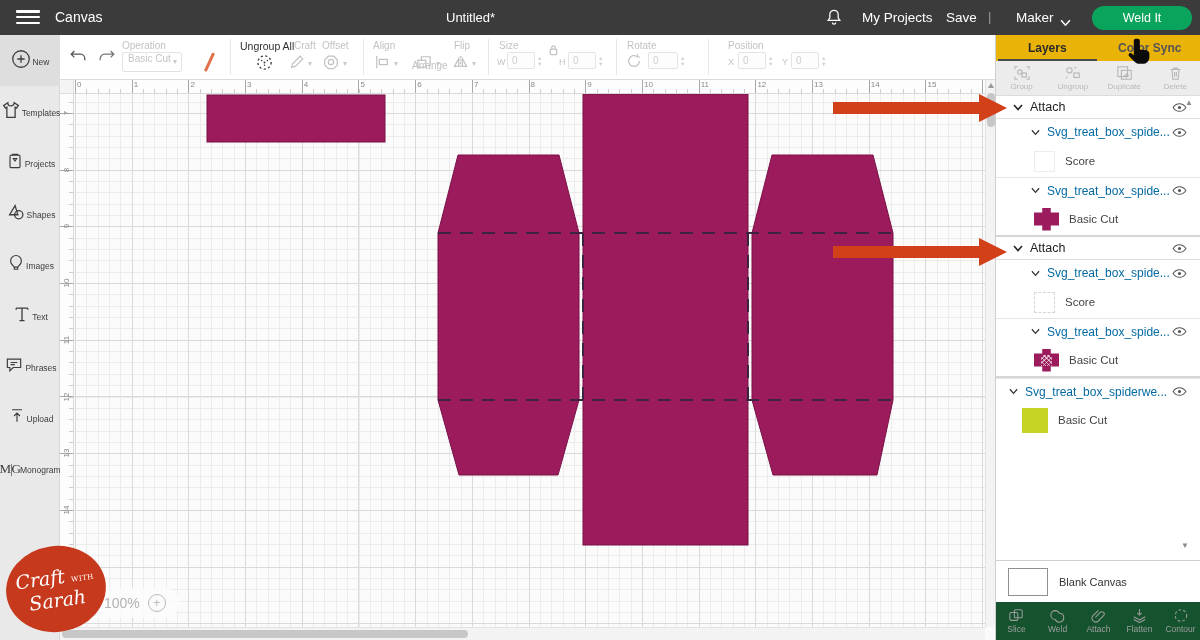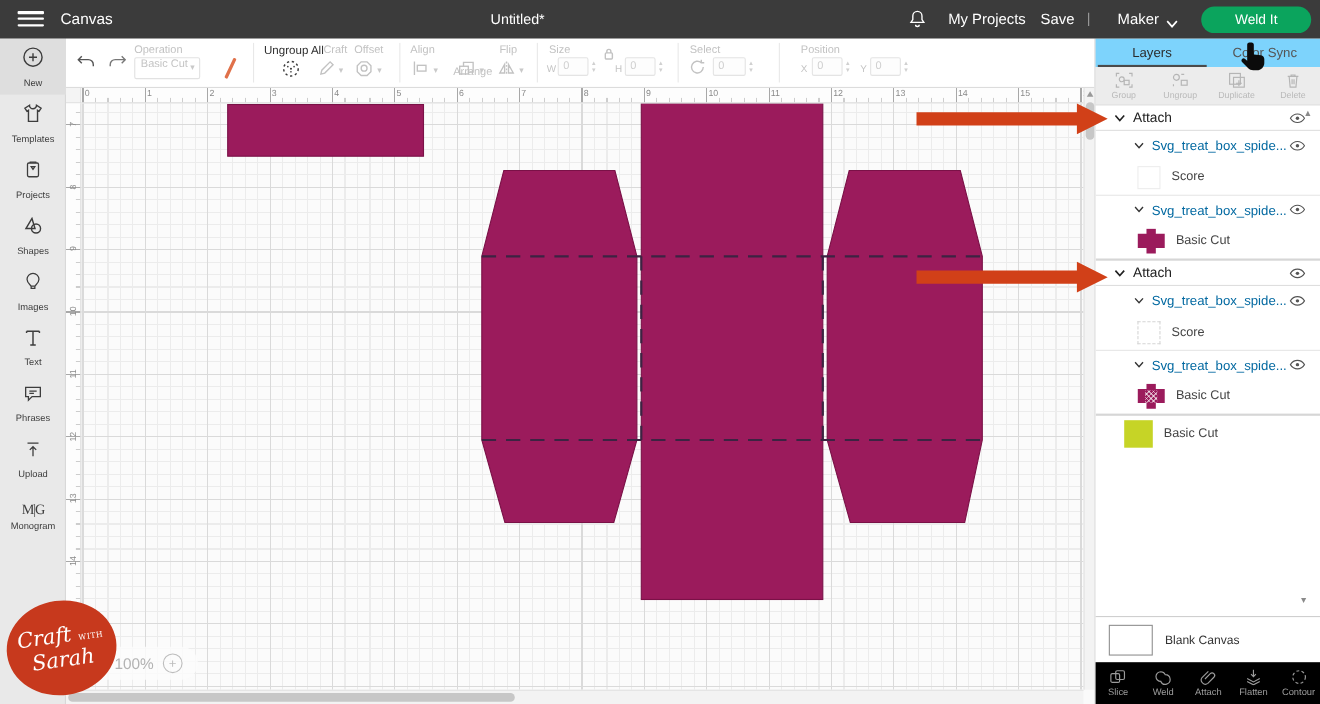--- a/index.html
+++ b/index.html
@@ -14,21 +14,21 @@
 .tb-title { position:absolute; left:446px; top:10px; color:#fff; font-size:13px; }
 .bell { position:absolute; left:824px; top:7px; }
 .tb-link { position:absolute; top:10px; color:#fff; font-size:13.5px; cursor:pointer; }
 .tb-sep { position:absolute; left:988px; top:9px; color:#9a9a9a; font-size:13px; }
 .machine { position:absolute; left:1016px; top:10px; color:#fff; font-size:13.5px; cursor:pointer; }
 .machine-caret { position:absolute; left:1060px; top:13px; }
 .makeit { position:absolute; left:1092px; top:6px; width:100px; height:24px; background:var(--green); border:none; border-radius:13px; color:#fff; font-size:12.5px; font-family:inherit; cursor:pointer; }
 
 
 .sidebar { position:absolute; left:0; top:35px; width:60px; height:605px; background:#e9e9e9; border-right:1px solid #d8d8d8; z-index:5; }
-.side-item { width:60px; height:51px; display:flex; flex-direction:column; align-items:center; justify-content:center; cursor:pointer; }
+.side-item { width:60px; height:51px; display:flex; flex-direction:row; align-items:center; justify-content:center; cursor:pointer; }
 .side-item.first { background:#dedede; }
 .side-item .lbl { font-size:8.5px; color:#3d3d3d; margin-top:2px; }
 .side-item svg { stroke:#3d3d3d; fill:none; stroke-width:1.4; }
 .mono-txt { font-size:13px; color:#3d3d3d; font-family:"Liberation Serif","DejaVu Serif",serif; letter-spacing:-1px; }
 
 
 .toolbar { position:absolute; left:60px; top:35px; width:935px; height:45px; background:#fff; border-bottom:1px solid #dcdcdc; z-index:6; }
 .tb-label { position:absolute; top:5px; font-size:10px; color:#c2c2c2; }
 .tb-label.dark { color:#2f2f2f; font-size:10.5px; }
 .tb-sub { position:absolute; font-size:9px; color:#c4c4c4; }
@@ -70,21 +70,21 @@
 .vscroll .arr { position:absolute; left:2px; top:3px; width:0; height:0; border-left:3px solid transparent; border-right:3px solid transparent; border-bottom:5px solid #999; }
 .vthumb { position:absolute; left:1px; top:13px; width:8px; height:34px; background:#c7c7c7; border-radius:4px; cursor:pointer; }
 .hscroll { position:absolute; left:0; bottom:0; width:925px; height:13px; background:#f3f3f3; border-top:1px solid #e2e2e2; cursor:pointer; }
 .hthumb { position:absolute; left:2px; top:2px; width:406px; height:8px; background:#c7c7c7; border-radius:4px; cursor:pointer; }
 .zoom-hud { position:absolute; left:10px; top:508px; width:110px; height:30px; background:rgba(252,252,252,.85); border-radius:16px; display:flex; align-items:center; z-index:3; }
 .zoom-btn { width:18px; height:18px; border:1.4px solid #bdbdbd; border-radius:50%; color:#bdbdbd; font-size:12px; line-height:15px; text-align:center; background:none; cursor:pointer; }
 .zoom-lvl { font-size:14px; color:#b3b3b3; margin:0 8px 0 10px; }
 
 
 .panel { position:absolute; left:995px; top:35px; width:205px; height:605px; background:#fff; border-left:1px solid #cfcfcf; z-index:10; }
-.tabs { position:absolute; left:0; top:0; width:205px; height:26px; background:#7dd3fc; display:flex; }
+.tabs { position:absolute; left:0; top:0; width:205px; height:26px; background:#eab308; display:flex;font-weight:bold; }
 .tab { flex:1; text-align:center; font-size:12px; color:#555; line-height:26px; cursor:pointer; position:relative; }
 .tab.active { color:#2b2b2b; }
 .tab.active::after { content:""; position:absolute; left:2px; right:2px; bottom:0; height:2px; background:#4a4a4a; }
 .actions { position:absolute; left:0; top:26px; width:205px; height:35px; background:#ececec; display:flex; border-bottom:1px solid #dcdcdc; }
 .act { flex:1; display:flex; flex-direction:column; align-items:center; justify-content:center; cursor:pointer; }
 .act svg { stroke:#b5b5b5; fill:none; stroke-width:1.2; }
 .act .lbl { font-size:8px; color:#b9b9b9; margin-top:1px; }
 .layers-list { position:absolute; left:0; top:61px; width:205px; height:464px; background:#fff; overflow:hidden; }
 .row { position:relative; display:flex; align-items:center; cursor:pointer; }
 .row .name { font-size:12px; color:#0369a1; white-space:nowrap; }
@@ -103,21 +103,21 @@
 .thumb-cross { position:relative; width:25px; height:23px; background:var(--magenta);
   clip-path:polygon(33% 0,67% 0,67% 22%,100% 22%,100% 78%,67% 78%,67% 100%,33% 100%,33% 78%,0 78%,0 22%,33% 22%); }
 .web-pattern { position:absolute; left:7px; top:6px; width:11px; height:11px;
   background:repeating-linear-gradient(45deg, rgba(255,255,255,.55) 0 1px, transparent 1px 3px),
              repeating-linear-gradient(-45deg, rgba(255,255,255,.55) 0 1px, transparent 1px 3px); }
 .thumb-yellow { width:26px; height:25px; background:var(--yellow); }
 .scroll-hint { position:absolute; color:#8a8a8a; font-size:8px; }
 .bc-row { position:absolute; left:0; top:525px; width:205px; height:42px; border-top:1px solid #cfcfcf; background:#fff; display:flex; align-items:center; cursor:pointer; }
 .bc-thumb { width:40px; height:28px; background:#fff; border:1px solid #8f8f8f; margin-left:12px; }
 .bc-lbl { font-size:11px; color:#333; margin-left:11px; }
-.bottom-bar { position:absolute; left:0; top:567px; width:205px; height:38px; background:#000000; display:flex; }
+.bottom-bar { position:absolute; left:0; top:567px; width:205px; height:38px; background:#14532d; display:flex; }
 .bot { flex:1; display:flex; flex-direction:column; align-items:center; justify-content:center; cursor:pointer; }
 .bot svg { stroke:#9b9b9b; fill:none; stroke-width:1.2; }
 .bot .lbl { font-size:8.5px; color:#9e9e9e; margin-top:1px; }
 
 
 .arrow { position:absolute; width:176px; height:30px; z-index:40; }
 .arrow polygon { fill:var(--arrow); }
 .cursor-hand { position:absolute; left:1124px; top:36px; z-index:50; }
 .logo { position:absolute; left:6px; top:546px; width:100px; height:86px; background:var(--logo); border-radius:50%; transform:rotate(-8deg); z-index:45;
   display:flex; flex-direction:column; align-items:center; justify-content:center; color:#fff;
@@ -307,21 +307,21 @@
         </svg>
     </div>
     <span class="tb-sub" style="left:499px;top:22px;">H</span>
     <input class="tb-input" style="left: 508px;" readonly="" value="0">
     <div class="stepper" style="left:538px;">
         <span>▲</span>
         <span>▼</span>
       </div>
     <div class="vdiv" style="left:556px;"></div>
 
-    <div class="tb-label" style="left:567px;">Select</div>
+    <div class="tb-label" style="left:567px;">Rotate</div>
     <div class="ic" style="left:566px;top:18px;">
       <svg width="16" height="16" viewBox="0 0 18 18">
           <path d="M15 9a6 6 0 1 1-2-4.5M13 1.5v3h3"></path>
         </svg>
     </div>
     <input class="tb-input" style="left: 588px; width: 30px;" readonly="" value="0">
     <div class="stepper" style="left:620px;">
         <span>▲</span>
         <span>▼</span>
       </div>
@@ -539,20 +539,34 @@
           </span>
       </div>
       <div class="row r-op noline">
         <span class="thumb-cross">
             <span class="web-pattern"></span>
           </span>
         <span class="oplbl">Basic Cut</span>
       </div>
       <div class="sect-div"></div>
 
+      <div class="row r-layer top0">
+        <span class="chev">
+            <svg width="9" height="7" viewBox="0 0 10 7">
+              <polyline points="1,1 5,5.5 9,1" fill="none" stroke="#333" stroke-width="1.4"></polyline>
+            </svg>
+          </span>
+        <span class="name">Svg_treat_box_spiderwe...</span>
+        <span class="eye">
+            <svg width="15" height="11" viewBox="0 0 16 12">
+              <path d="M1 6s2.6-4.2 7-4.2S15 6 15 6s-2.6 4.2-7 4.2S1 6 1 6z" fill="none" stroke="#555" stroke-width="1.1"></path>
+              <circle cx="8" cy="6" r="1.7" fill="#555"></circle>
+            </svg>
+          </span>
+      </div>
       <div class="row r-op noline" style="padding-left:26px;">
         <span class="thumb-yellow"></span>
         <span class="oplbl">Basic Cut</span>
       </div>
     </div>
 
     <span class="scroll-hint" style="right:7px;top:63px;">▲</span>
     <span class="scroll-hint" style="right:11px;top:506px;">▼</span>
 
     <div class="bc-row">

